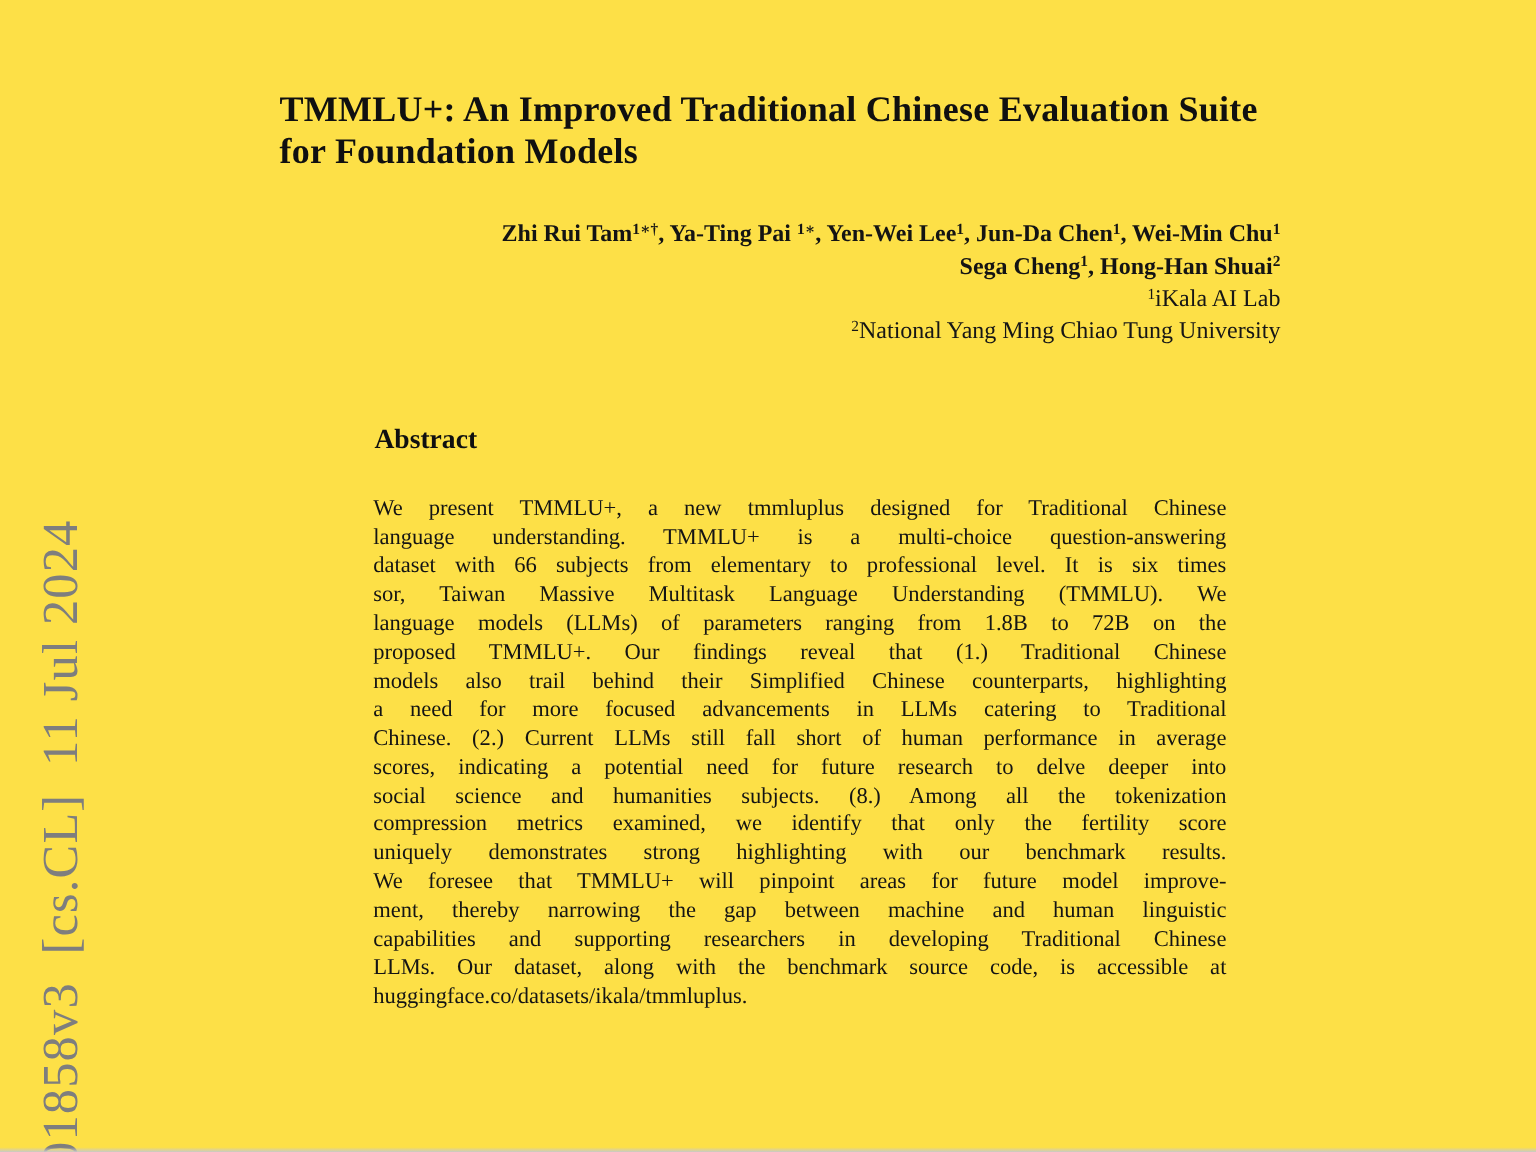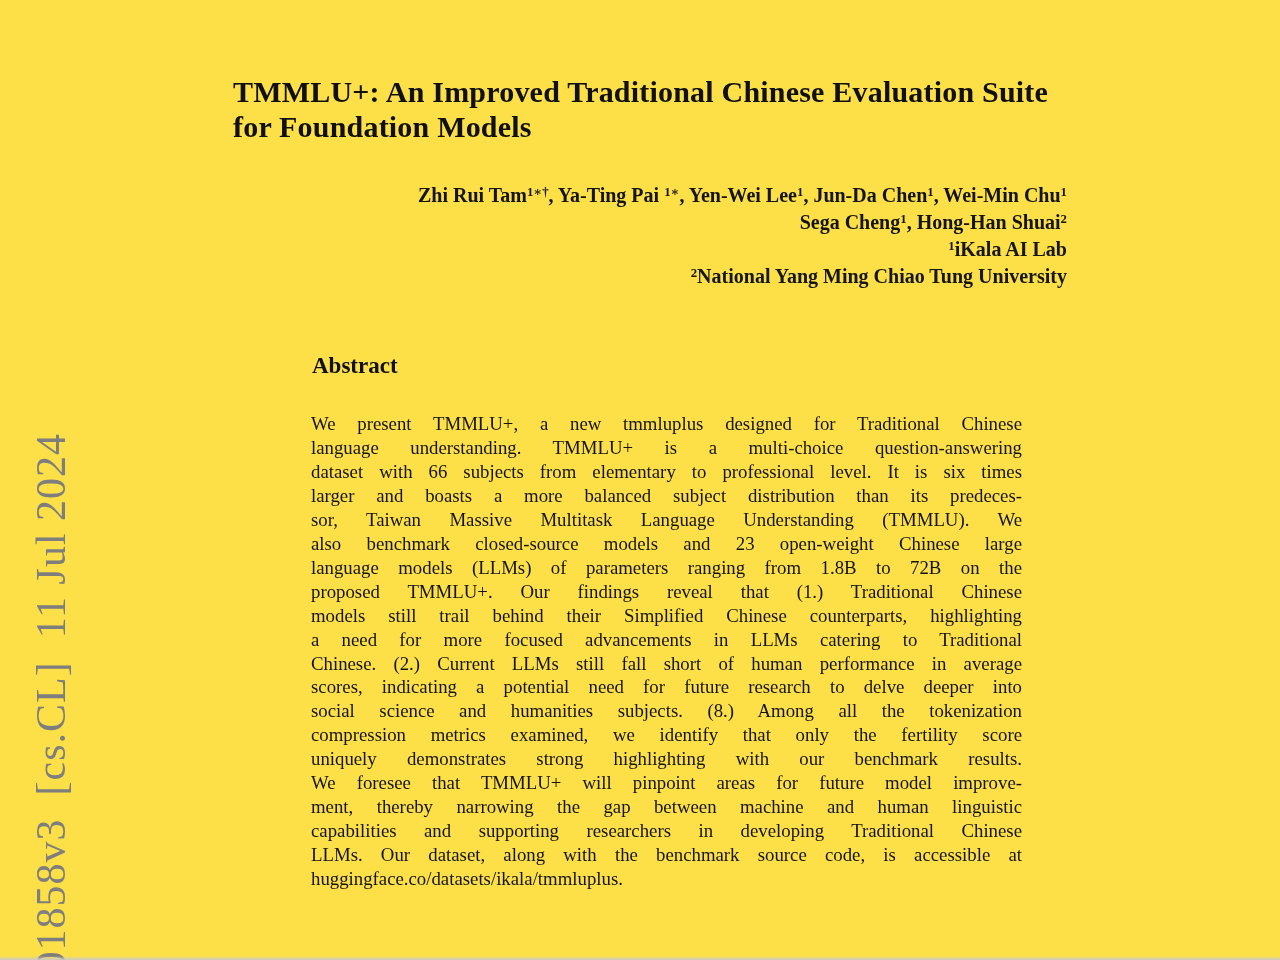--- a/index.html
+++ b/index.html
@@ -39,21 +39,21 @@
     white-space: pre-wrap;
   }
   .author-block sup, .affiliation-line sup {
     font-size: 64%;
     line-height: 0;
     position: relative;
     top: -0.45em;
     vertical-align: baseline;
   }
   .affiliation-line {
-    font-weight: bold;
+    font-weight: normal;
     color: #161616;
   }
   .abstract-heading {
     position: absolute;
     left: 312px;
     top: 353px;
     width: 710px;
     text-align: left;
     font-size: 23px;
     font-weight: bold;
@@ -115,26 +115,24 @@
         <div class="affiliation-line"><sup>2</sup>National Yang Ming Chiao Tung University</div>
       </div>
   </div>
 
   <div class="abstract-heading">Abstract</div>
 
   <div class="abstract-text" id="abstract-text">
       <div class="abs-line">We present TMMLU+, a new tmmluplus designed for Traditional Chinese</div>
       <div class="abs-line">language understanding. TMMLU+ is a multi-choice question-answering</div>
       <div class="abs-line">dataset with 66 subjects from elementary to professional level. It is six times</div>
-      <div class="abs-line">larger and boasts a more balanced subject distribution than its predeces-</div>
       <div class="abs-line">sor, Taiwan Massive Multitask Language Understanding (TMMLU). We</div>
-      <div class="abs-line">also benchmark closed-source models and 23 open-weight Chinese large</div>
       <div class="abs-line">language models (LLMs) of parameters ranging from 1.8B to 72B on the</div>
       <div class="abs-line">proposed TMMLU+.  Our findings reveal that (1.)  Traditional Chinese</div>
-      <div class="abs-line">models still trail behind their Simplified Chinese counterparts, highlighting</div>
+      <div class="abs-line">models also trail behind their Simplified Chinese counterparts, highlighting</div>
       <div class="abs-line">a need for more focused advancements in LLMs catering to Traditional</div>
       <div class="abs-line">Chinese. (2.) Current LLMs still fall short of human performance in average</div>
       <div class="abs-line">scores, indicating a potential need for future research to delve deeper into</div>
       <div class="abs-line">social science and humanities subjects.  (8.)  Among all the tokenization</div>
       <div class="abs-line">compression metrics examined, we identify that only the fertility score</div>
       <div class="abs-line">uniquely demonstrates strong highlighting with our benchmark results.</div>
       <div class="abs-line">We foresee that TMMLU+ will pinpoint areas for future model improve-</div>
       <div class="abs-line">ment, thereby narrowing the gap between machine and human linguistic</div>
       <div class="abs-line">capabilities and supporting researchers in developing Traditional Chinese</div>
       <div class="abs-line">LLMs. Our dataset, along with the benchmark source code, is accessible at</div>

